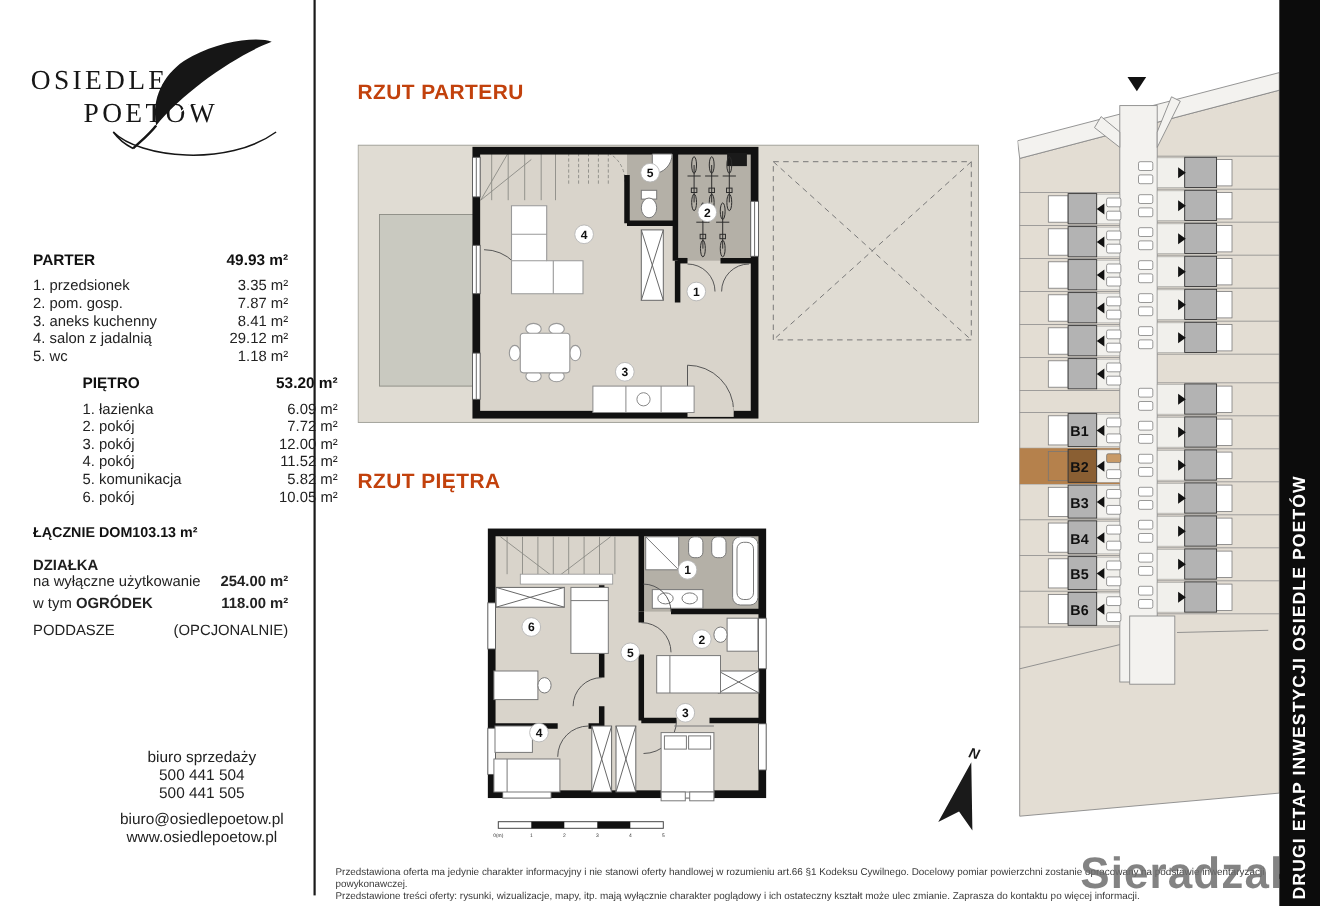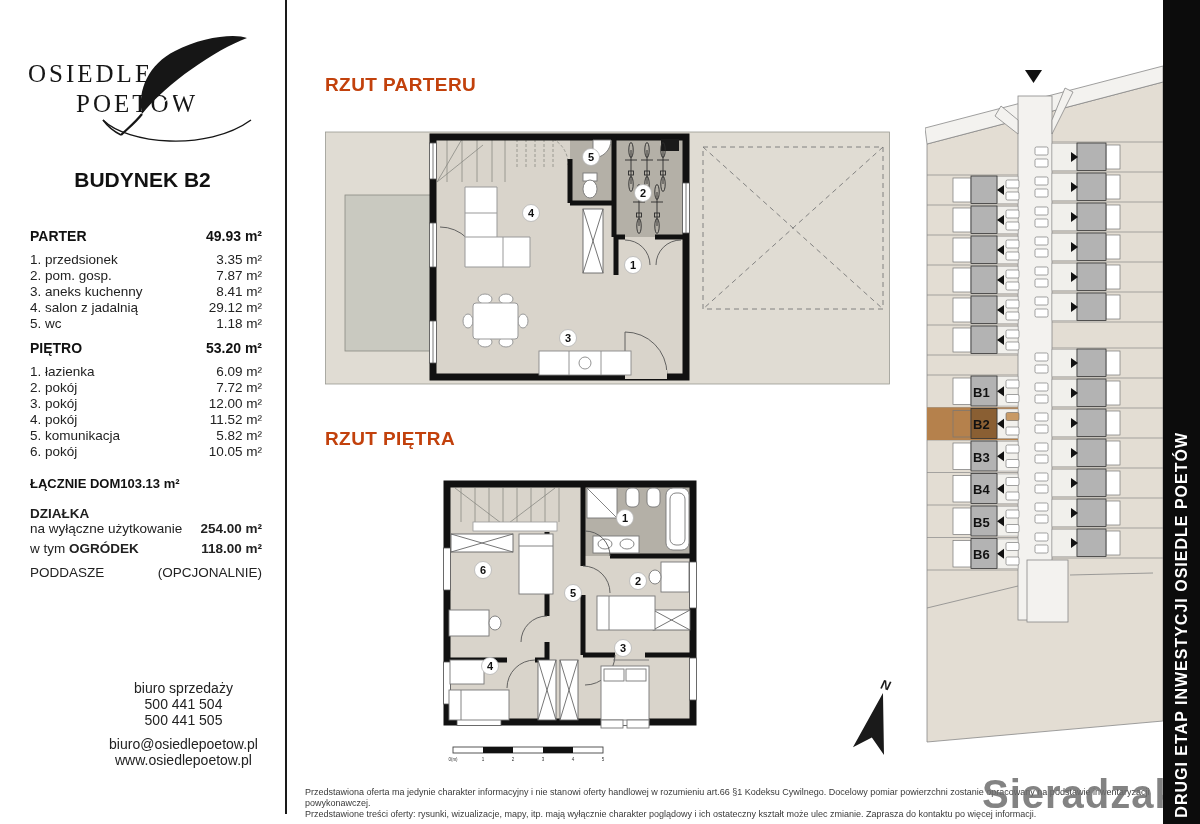--- a/index.html
+++ b/index.html
@@ -37,21 +37,20 @@
 <div class="abs sidebar">
   <div class="abs logo-line1">OSIEDLE</div>
   <div class="abs logo-line2">POETÓW</div>
   <svg class="abs" style="left:95px;top:28px;" width="165" height="120" viewBox="0 0 165 120">
     <path d="M152,10 C120,22 72,55 47,86 C42,62 54,36 80,23 C106,9 140,5 152,10 Z" fill="#161616"></path>
     <path d="M134,22 L74,70 M118,34 L64,78" stroke="#fff" stroke-width="1.2" fill="none"></path>
     <path d="M47,86 C40,95 32,101 26,107" stroke="#161616" stroke-width="2.2" fill="none"></path>
     <path d="M8,92 C32,116 112,124 156,92" stroke="#161616" stroke-width="1.4" fill="none"></path>
     <path d="M26,107 C20,104 13,99 8,92" stroke="#161616" stroke-width="1.4" fill="none"></path>
   </svg>
-  <div class="abs building-title">BUDYNEK B2</div>
 
   <div class="abs tbl" style="top:228px;">
     <div class="row hdr">
       <span>PARTER</span>
       <span class="val">49.93 m²</span>
     </div>
     <div style="height:8px"></div>
     <div class="row">
         <span>1. przedsionek</span>
         <span class="val">3.35 m²</span>
@@ -67,21 +66,21 @@
     <div class="row">
         <span>4. salon z jadalnią</span>
         <span class="val">29.12 m²</span>
       </div>
     <div class="row">
         <span>5. wc</span>
         <span class="val">1.18 m²</span>
       </div>
   </div>
 
-  <div class="abs tbl" style="top:340px;">
+  <div class="abs tbl" style="top:340px;margin-left:45px;">
     <div class="row hdr">
       <span>PIĘTRO</span>
       <span class="val">53.20 m²</span>
     </div>
     <div style="height:8px"></div>
     <div class="row">
         <span>1. łazienka</span>
         <span class="val">6.09 m²</span>
       </div>
     <div class="row">

